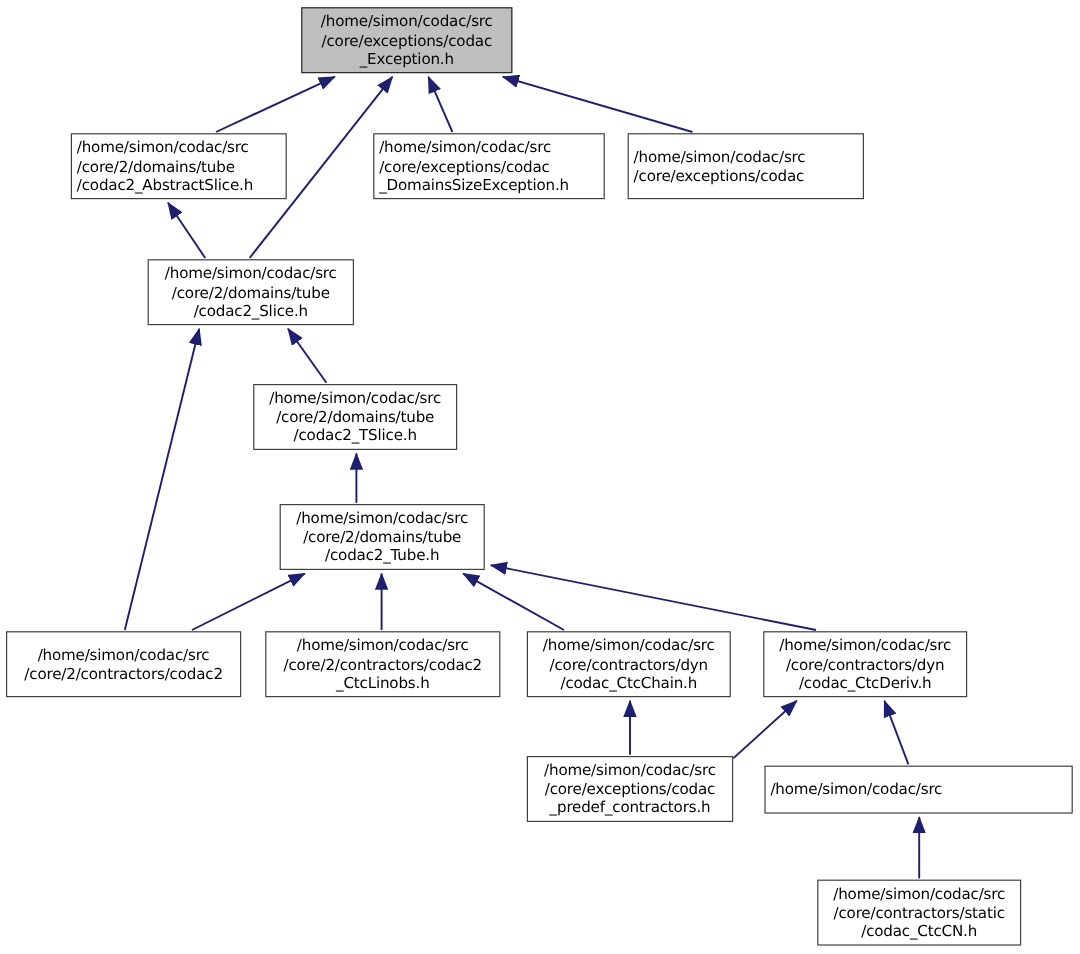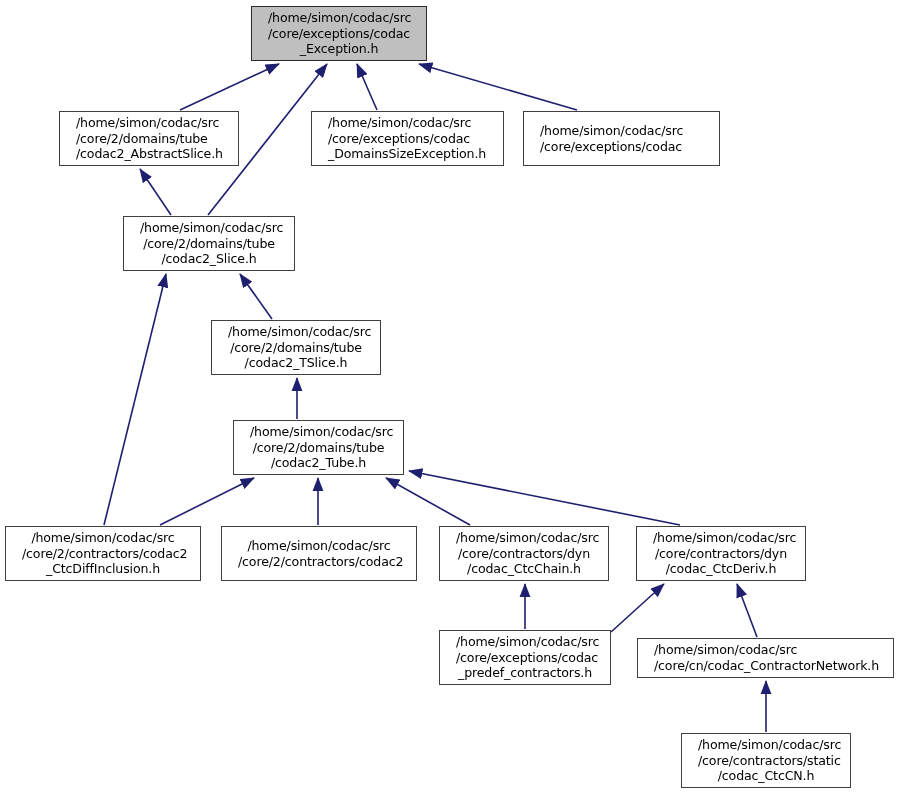--- a/index.html
+++ b/index.html
@@ -28,21 +28,21 @@
     box-sizing: border-box;
     border: 1px solid #404040;
     background: #ffffff;
     color: #000000;
     font-size: 12.6px;
     line-height: 15.6px;
     letter-spacing: -0.15px;
     display: flex;
     flex-direction: column;
     justify-content: center;
-    padding: 0 16px;
+    padding: 0 4px;
     white-space: pre;
     z-index: 2;
   }
   .node.root {
     background: #bfbfbf;
     border-color: #2b2b2b;
   }
   .node .ln {
     display: block;
   }
@@ -121,26 +121,26 @@
 
   <div class="node center" style="left:233px; top:420px; width:171px; height:55px;">
     <span class="ln">/home/simon/codac/src</span>
     <span class="ln">/core/2/domains/tube</span>
     <span class="ln">/codac2_Tube.h</span>
   </div>
 
   <div class="node center" style="left:5px; top:526px; width:196px; height:55px;">
     <span class="ln">/home/simon/codac/src</span>
     <span class="ln">/core/2/contractors/codac2</span>
-    <span class="ln">_CtcDiffInclusion.h</span>
   </div>
 
   <div class="node center" style="left:221px; top:526px; width:196px; height:55px;">
     <span class="ln">/home/simon/codac/src</span>
     <span class="ln">/core/2/contractors/codac2</span>
+    <span class="ln">_CtcLinobs.h</span>
   </div>
 
   <div class="node center" style="left:439px; top:526px; width:170px; height:55px;">
     <span class="ln">/home/simon/codac/src</span>
     <span class="ln">/core/contractors/dyn</span>
     <span class="ln">/codac_CtcChain.h</span>
   </div>
 
   <div class="node center" style="left:636px; top:526px; width:170px; height:55px;">
     <span class="ln">/home/simon/codac/src</span>
@@ -149,21 +149,20 @@
   </div>
 
   <div class="node center" style="left:439px; top:630px; width:172px; height:55px;">
     <span class="ln">/home/simon/codac/src</span>
     <span class="ln">/core/exceptions/codac</span>
     <span class="ln">_predef_contractors.h</span>
   </div>
 
   <div class="node leftal" style="left:637px; top:638px; width:257px; height:40px;">
     <span class="ln">/home/simon/codac/src</span>
-    <span class="ln">/core/cn/codac_ContractorNetwork.h</span>
   </div>
 
   <div class="node center" style="left:681px; top:733px; width:170px; height:55px;">
     <span class="ln">/home/simon/codac/src</span>
     <span class="ln">/core/contractors/static</span>
     <span class="ln">/codac_CtcCN.h</span>
   </div>
 
 </div>
 

